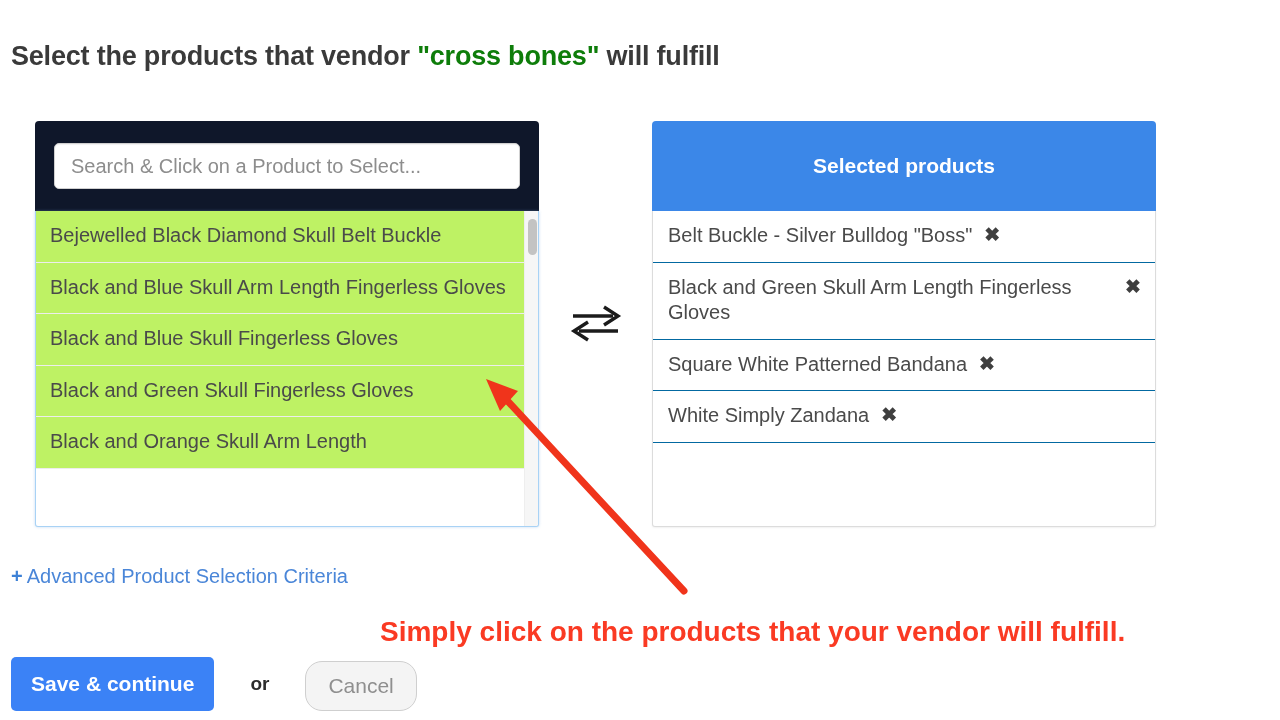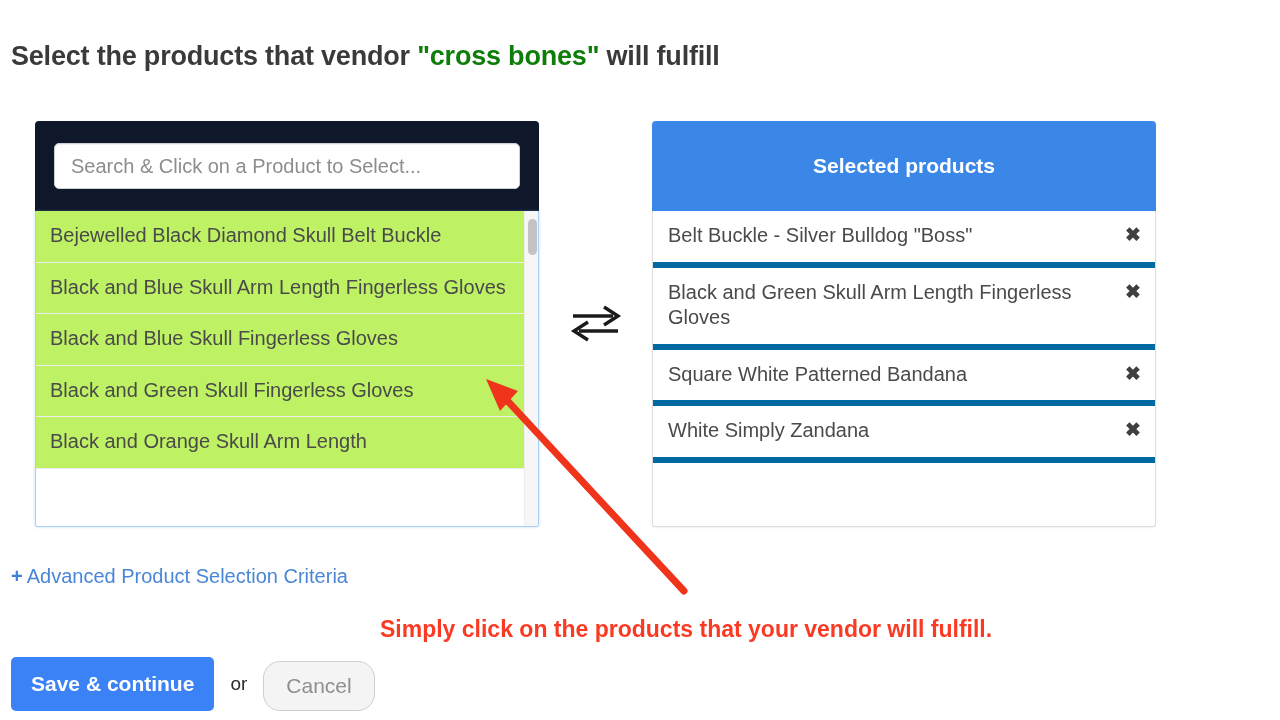--- a/index.html
+++ b/index.html
@@ -94,59 +94,59 @@
   #selected-list-box {
     height: 316px;
     background: #fff;
     border: 1px solid #dcdcdc;
     border-top: none;
     border-radius: 0 0 3px 3px;
     box-shadow: 0 1px 2px rgba(0,0,0,0.06);
     overflow: hidden;
   }
   .selected-item {
-    display: flex; align-items: flex-start; justify-content: space-between;
+    display: flex; align-items: flex-start; 
     padding: 12px 14px 13px 15px;
-    border-bottom: 6px solid #0369a1;
+    border-bottom: 1px solid #0369a1;
     font-size: 20px; color: #4a4a4a; line-height: 1.28;
   }
   .selected-item .label { padding-right: 12px; }
   .remove-icon {
     flex: 0 0 auto;
     color: #3f3f3f; font-size: 19px; font-weight: bold;
     line-height: 1.3; cursor: pointer;
   }
 
   
   #advanced-link {
     position: absolute; left: 11px; top: 565px;
     font-size: 20px; color: #4a86d8; cursor: pointer; white-space: nowrap;
   }
   #advanced-link .plus-icon { font-weight: bold; color: #3d81d6; margin-right: 4px; }
 
   
   #annotation-text {
     position: absolute; left: 380px; top: 616px;
-    font-size: 23px; font-weight: bold; color: #fa3a23;
+    font-size: 28px; font-weight: bold; color: #fa3a23;
     white-space: nowrap;
   }
   #annotation-arrow { position: absolute; left: 460px; top: 365px; }
 
   
   #footer-actions {
     position: absolute; left: 11px; top: 657px;
     display: flex; align-items: center;
   }
   #save-button {
     background: #3b82f6; border: none; border-radius: 5px;
     color: #fff; font-family: "Liberation Sans", sans-serif;
     font-size: 21px; font-weight: bold;
     padding: 0 20px; height: 54px; cursor: pointer;
   }
-  #or-text { font-size: 19px; color: #2c2c2c; margin: 0 16px; }
+  #or-text { font-size: 19px; color: #2c2c2c; margin: 0 36px; font-weight: bold; }
   #cancel-button {
     background: #f4f4f4; border: 1px solid #cfcfcf; border-radius: 17px;
     color: #8f8f8f; font-family: "Liberation Sans", sans-serif;
     font-size: 21px; padding: 0 22px; height: 50px; cursor: pointer;
     margin-top: 4px;
   }
 </style>
 </head>
 <body>
 

